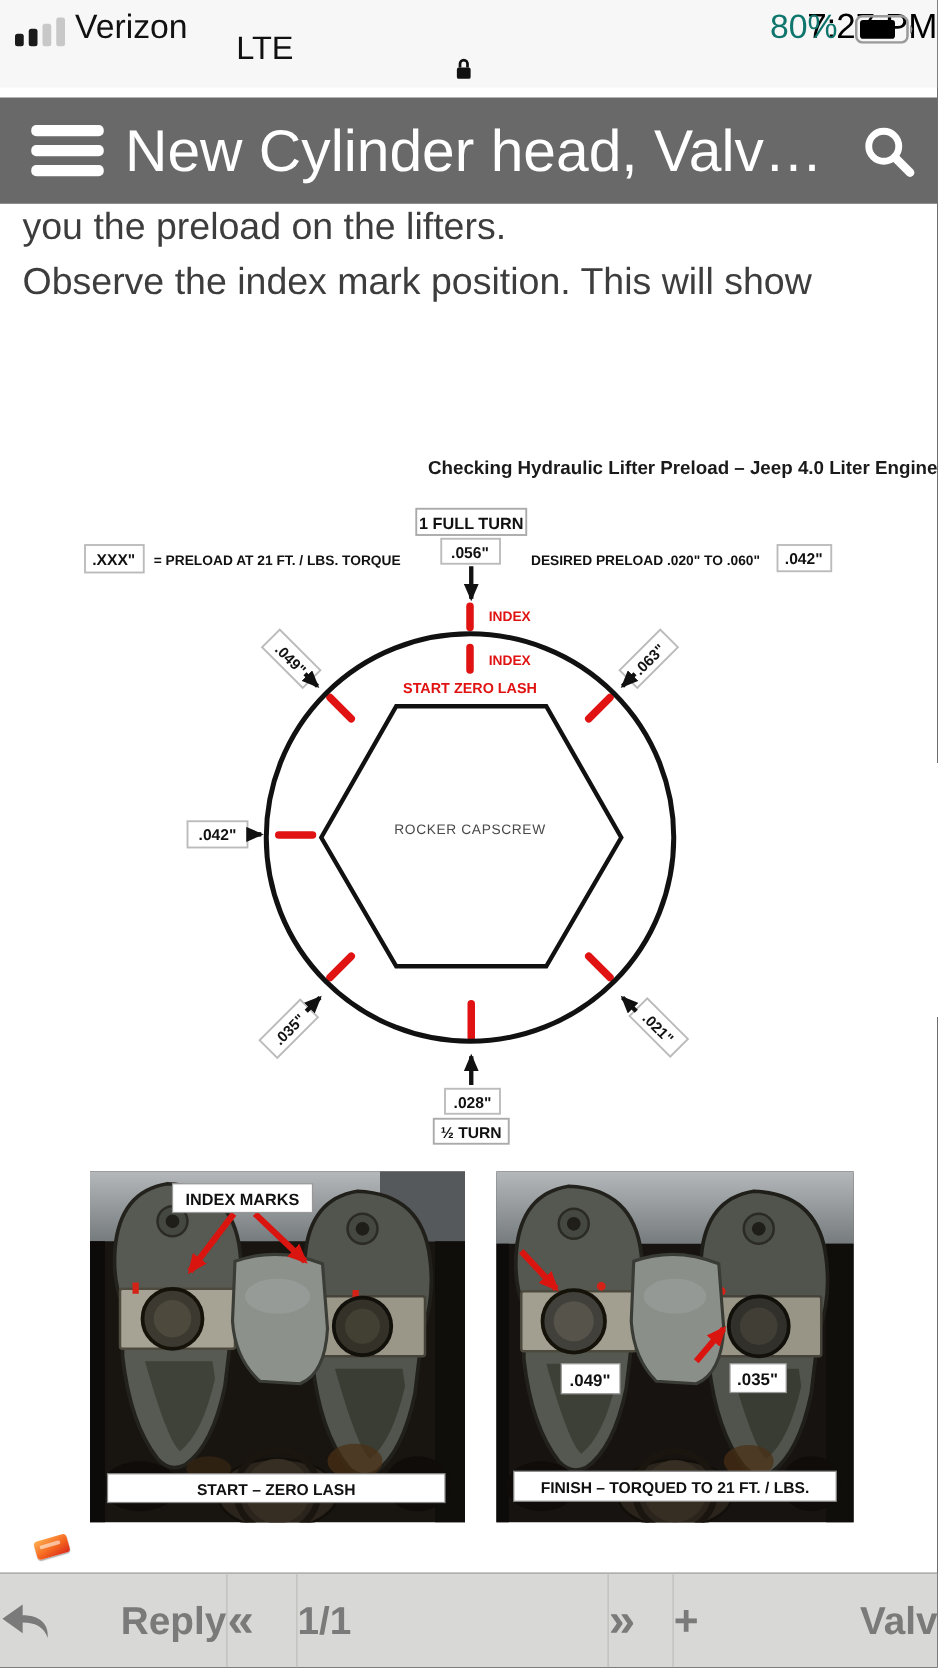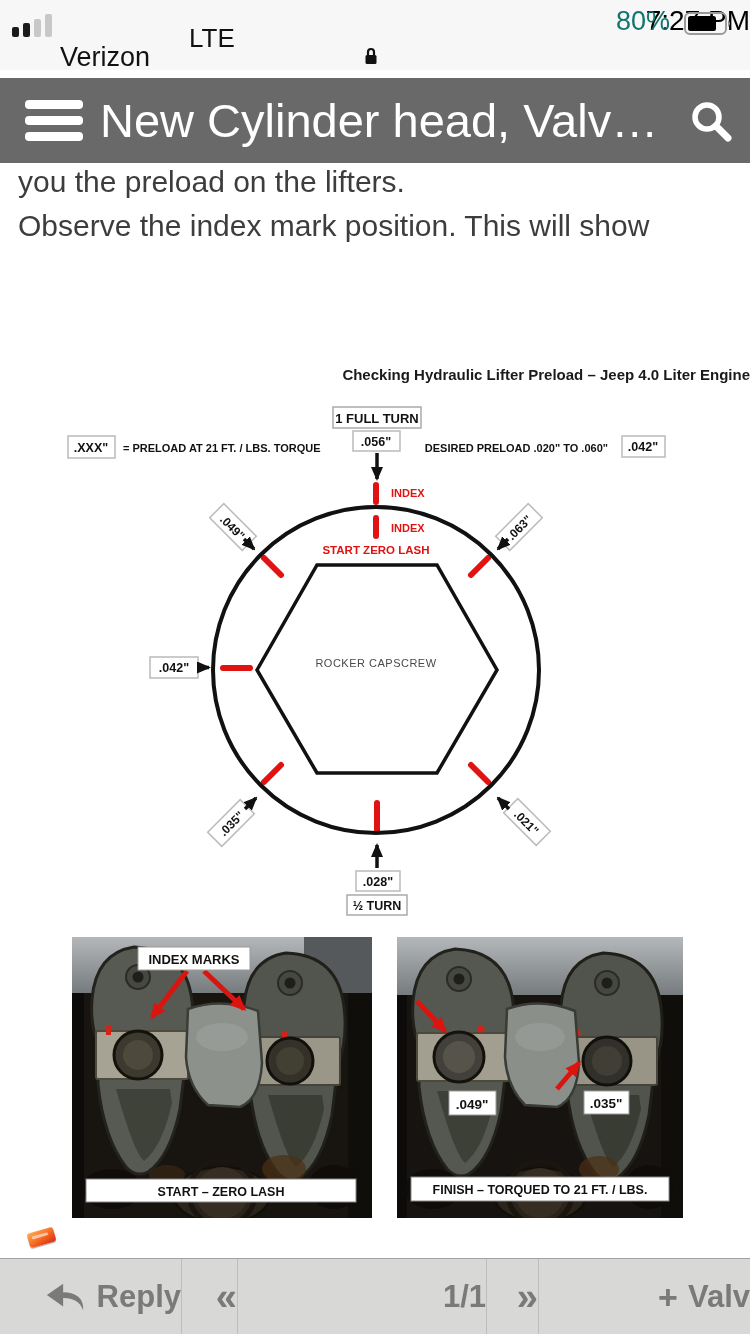--- a/index.html
+++ b/index.html
@@ -2,21 +2,21 @@
 <html><head>
 <meta charset="utf-8">
 <style>
   html,body{margin:0;padding:0;background:#000;}
   #screen{position:relative;width:750px;height:1334px;background:#fff;overflow:hidden;
     font-family:"Liberation Sans","DejaVu Sans",sans-serif;-webkit-font-smoothing:antialiased;}
   
   .statusArea{position:absolute;left:0;top:0;width:750px;height:70px;background:#f7f7f7;}
   .sigbars{position:absolute;left:12px;top:13px;width:44px;height:24px;}
   .sigbars i{position:absolute;bottom:0;width:7px;border-radius:2px;display:block;}
-  .carrier{position:absolute;left:60px;top:6px;font-size:27px;color:#111;margin-top:36px;}
+  .carrier{position:absolute;left:60px;top:6px;font-size:27px;color:#111;}
   .lte{position:absolute;left:155px;top:23px;font-size:26px;color:#111;margin-left:34px;}
   .clock{position:absolute;left:0;top:5px;width:750px;text-align:right;font-size:28px;font-weight:normal;color:#000;}
   .battpct{position:absolute;right:80px;top:6px;font-size:27px;color:#0f766e;}
   .battery{position:absolute;right:18px;top:12px;}
   .urlrow{position:absolute;left:0;top:40px;width:750px;height:30px;text-align:center;font-size:25px;color:#1c1c1c;}
   .urlrow svg{vertical-align:-3px;margin-right:8px;}
   
   .appbar{position:absolute;left:0;top:78px;width:750px;height:85px;background:#696969;}
   .hamburger{position:absolute;left:25px;top:22px;width:58px;height:41px;cursor:pointer;}
   .hamburger i{display:block;height:9px;border-radius:4px;background:#fff;margin-bottom:7px;}
@@ -30,21 +30,21 @@
   .diaSvg{position:absolute;left:0;top:395px;}
   .photo{position:absolute;}
   
   .brick{position:absolute;left:28px;top:1230px;width:27px;height:15px;border-radius:3px;
     background:linear-gradient(160deg,#ffb052 0%,#f4661f 55%,#d9291b 100%);
     transform:rotate(-16deg);box-shadow:0 1px 1px rgba(0,0,0,.35);}
   .brick::after{content:"";position:absolute;left:4px;top:4px;width:17px;height:3px;border-radius:2px;background:rgba(255,255,255,.55);}
   
   .toolbar{position:absolute;left:0;top:1258px;width:750px;height:76px;background:#d8d8d6;border-top:1px solid #a3a3a1;box-sizing:border-box;}
   .tbdiv{position:absolute;top:0;width:1px;height:76px;background:#bdbdbb;}
-  .tbseg{position:absolute;top:0;height:76px;display:flex;align-items:center;justify-content:flex-end;
+  .tbseg{position:absolute;top:0;height:76px;display:flex;align-items:center;justify-content:space-between;
     color:#7a7a7a;font-weight:bold;cursor:pointer;}
   .tbseg .lbl{font-size:31px;}
   .chev{font-size:38px;font-weight:bold;color:#7a7a7a;}
   .plus{font-size:34px;margin-right:10px;}
 </style>
 </head>
 <body>
 
 <div id="screen">
 

